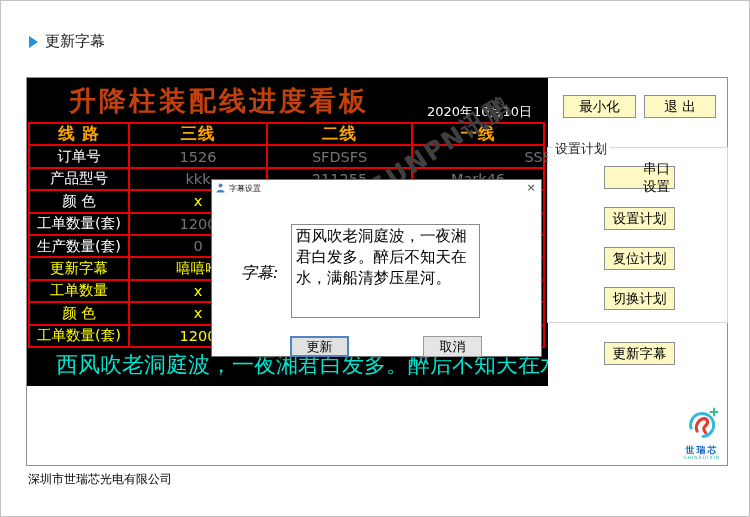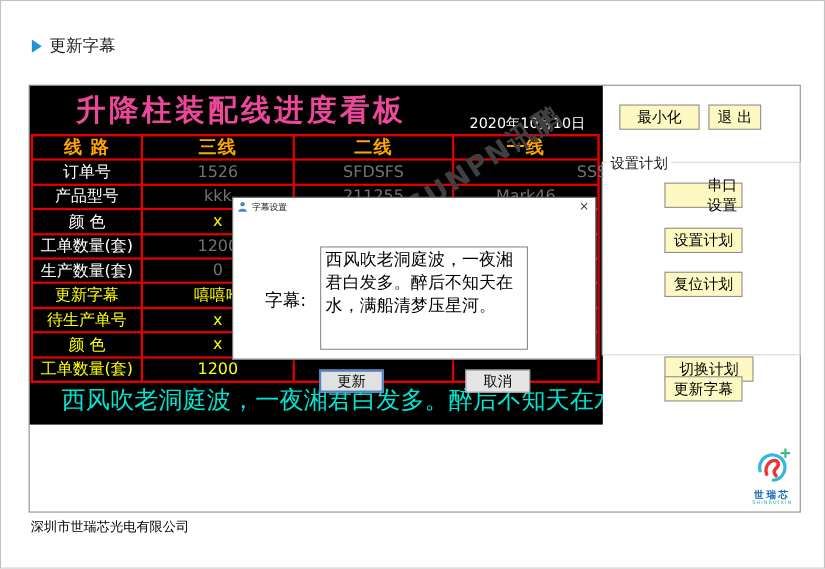--- a/index.html
+++ b/index.html
@@ -10,21 +10,21 @@
   .section-header { position:absolute; left:28px; top:31px; display:flex; align-items:center; gap:7px; }
   .tri-icon { width:0; height:0; border-top:6px solid transparent; border-bottom:6px solid transparent; border-left:9px solid #2492d6; }
   .section-header-label { font-size:15px; color:#1a1a1a; }
 
   
   .frame { position:absolute; left:25px; top:76px; width:702px; height:389px; border:1px solid #8f8f8f; }
 
   
   .board { position:absolute; left:0; top:0; width:521px; height:308px; background:#000; overflow:hidden; }
   .board-title-row { position:absolute; left:0; top:0; width:521px; height:44px; display:flex; }
-  .board-title { width:384px; line-height:46px; text-align:center; color:#ec4899; font-size:27px; letter-spacing:3px; font-weight:600; white-space:nowrap; }
+  .board-title { width:384px; line-height:46px; text-align:center; color:#c2410c; font-size:27px; letter-spacing:3px; font-weight:600; white-space:nowrap; }
   .board-datetime { width:137px; color:#ffffff; font-size:13px; padding-top:5px; }
   .dt-line1 { text-align:center;margin-top:20px; }
   .dt-line2 { display:flex; justify-content:space-between; padding:2px 13px 0 17px; }
 
   .board-table { position:absolute; left:1px; top:44px; width:517px; display:grid;
     grid-template-columns:98px 136px 143px 130px; grid-auto-rows:20.4px; gap:2px;
     background:#e60000; border:2px solid #e60000; }
   .cell { background:#000; display:flex; align-items:center; justify-content:center; font-size:14.5px; overflow:visible; white-space:nowrap; }
   .th { color:#ffa500; font-size:16.5px; font-weight:700; letter-spacing:1px; }
   .lbl-w { color:#ffffff; }
@@ -43,26 +43,26 @@
 
   
   .win-btn { position:absolute; background:#fef9c3; border:1px solid #8f8f8f; font-size:13.5px; color:#000;
     display:flex; align-items:center; justify-content:center; cursor:default; }
 
   
   .groupbox { position:absolute; left:546px; top:146px; width:181px; height:176px; border:1px solid #d7d7d7; }
   .groupbox-label { position:absolute; left:551px; top:139px; background:#ffffff; padding:0 3px; font-size:13px; color:#1a1a1a; z-index:2; }
 
   
-  .dialog { position:absolute; left:210px; top:178px; width:331px; height:148px; background:#ffffff;
+  .dialog { position:absolute; left:210px; top:178px; width:331px; height:178px; background:#ffffff;
     border:1px solid #6e6e6e; z-index:20; box-shadow:1px 1px 3px rgba(0,0,0,0.35); }
   .dialog-titlebar { height:16px; display:flex; align-items:center; padding:0 4px; gap:4px; }
   .dialog-title { flex:1; font-size:8px; color:#222; }
   .dialog-close { font-size:11px; color:#444; width:12px; text-align:center; line-height:12px; }
-  .dialog-field-label { position:absolute; left:29px; top:83px; font-size:16px; color:#000; }
+  .dialog-field-label { position:absolute; left:29px; top:83px; font-size:16px; color:#000;font-style:italic; }
   .dialog textarea { position:absolute; left:79px; top:44px; width:189px; height:94px; border:1px solid #8a8a8a;
     font-size:15.5px; line-height:21px; padding:1px 4px; resize:none; overflow:hidden; color:#000; background:#fff; }
   .btn-update { left:78px; top:156px; width:59px; height:21px; border:2px solid #4f84c4; background:#e1e1e1; position:absolute; font-size:13px; display:flex; align-items:center; justify-content:center; }
   .btn-cancel { left:211px; top:156px; width:59px; height:21px; border:1px solid #9a9a9a; background:#e5e5e5; position:absolute; font-size:13px; display:flex; align-items:center; justify-content:center; }
 
   
   .logo { position:absolute; left:680px; top:406px; width:42px; text-align:center; }
   .logo-name { font-size:9px; font-weight:bold; color:#1467b8; letter-spacing:2px; line-height:10px;font-family:Liberation Serif, serif; }
   .logo-name-en { font-size:4.5px; color:#2ab3a3; letter-spacing:1px; line-height:6px; }
   .company-footer { position:absolute; left:27px; top:470px; font-size:12px; color:#000; }
@@ -123,21 +123,21 @@
         <div class="cell lbl-w">生产数量(套)</div>
         <div class="cell val-w">0</div>
         <div class="cell"></div>
         <div class="cell"></div>
 
         <div class="cell lbl-y">更新字幕</div>
         <div class="cell val-y">嘻嘻哈</div>
         <div class="cell"></div>
         <div class="cell"></div>
 
-        <div class="cell lbl-y">待生产单号</div>
+        <div class="cell lbl-y">工单数量</div>
         <div class="cell val-y">x</div>
         <div class="cell"></div>
         <div class="cell"></div>
 
         <div class="cell lbl-y">颜 色</div>
         <div class="cell val-y">x</div>
         <div class="cell"></div>
         <div class="cell"></div>
 
         <div class="cell lbl-y">工单数量(套)</div>
@@ -145,28 +145,28 @@
         <div class="cell"></div>
         <div class="cell"></div>
       </div>
 
       <div class="watermark">SUNPN讯鹏</div>
       <div class="marquee">西风吹老洞庭波，一夜湘君白发多。醉后不知天在水，满船清梦压星河。</div>
     </div>
   </div>
 
   <div class="win-btn" style="left:562px; top:94px; width:73px; height:23px;">最小化</div>
-  <div class="win-btn" style="left:643px; top:94px; width:48px; height:23px;">退 出</div>
+  <div class="win-btn" style="left:643px; top:94px; width:72px; height:23px;">退 出</div>
 
   <div class="groupbox-label">设置计划</div>
   <div class="groupbox"></div>
   <div class="win-btn" style="left:603px; top:165px; width:71px; height:23px;padding-left:38px;">串口设置</div>
   <div class="win-btn" style="left:603px; top:206px; width:71px; height:23px;">设置计划</div>
   <div class="win-btn" style="left:603px; top:246px; width:71px; height:23px;">复位计划</div>
-  <div class="win-btn" style="left:603px; top:286px; width:81px; height:23px;margin-top:37px;">切换计划</div>
+  <div class="win-btn" style="left:603px; top:286px; width:71px; height:23px;">切换计划</div>
   <div class="win-btn" style="left:603px; top:341px; width:71px; height:23px;">更新字幕</div>
 
   <div class="dialog">
     <div class="dialog-titlebar">
       <svg width="9" height="10" viewBox="0 0 9 10">
           <circle cx="4.5" cy="2.6" r="2" fill="#4a84c8"></circle>
           <path d="M0.5 9.5 C0.5 5.8 8.5 5.8 8.5 9.5 Z" fill="#4a84c8"></path>
         </svg>
       <div class="dialog-title">字幕设置</div>
       <div class="dialog-close">×</div>

